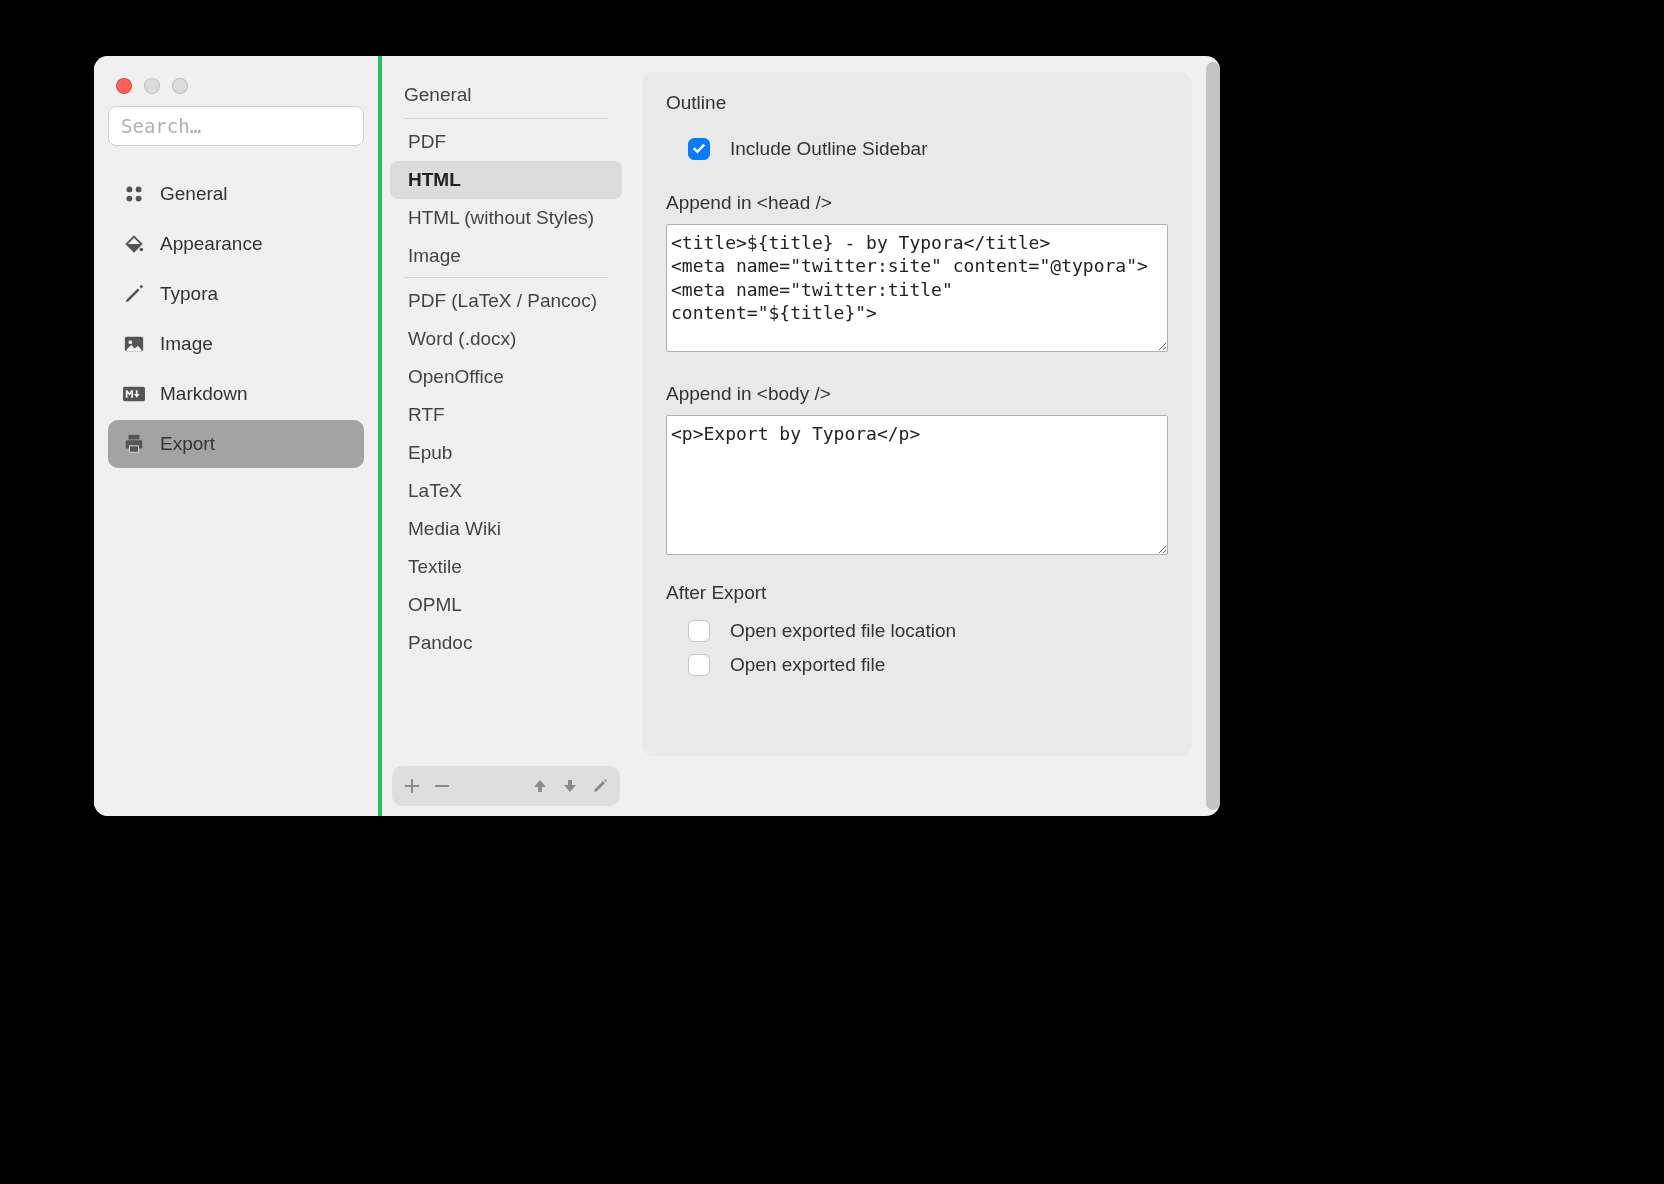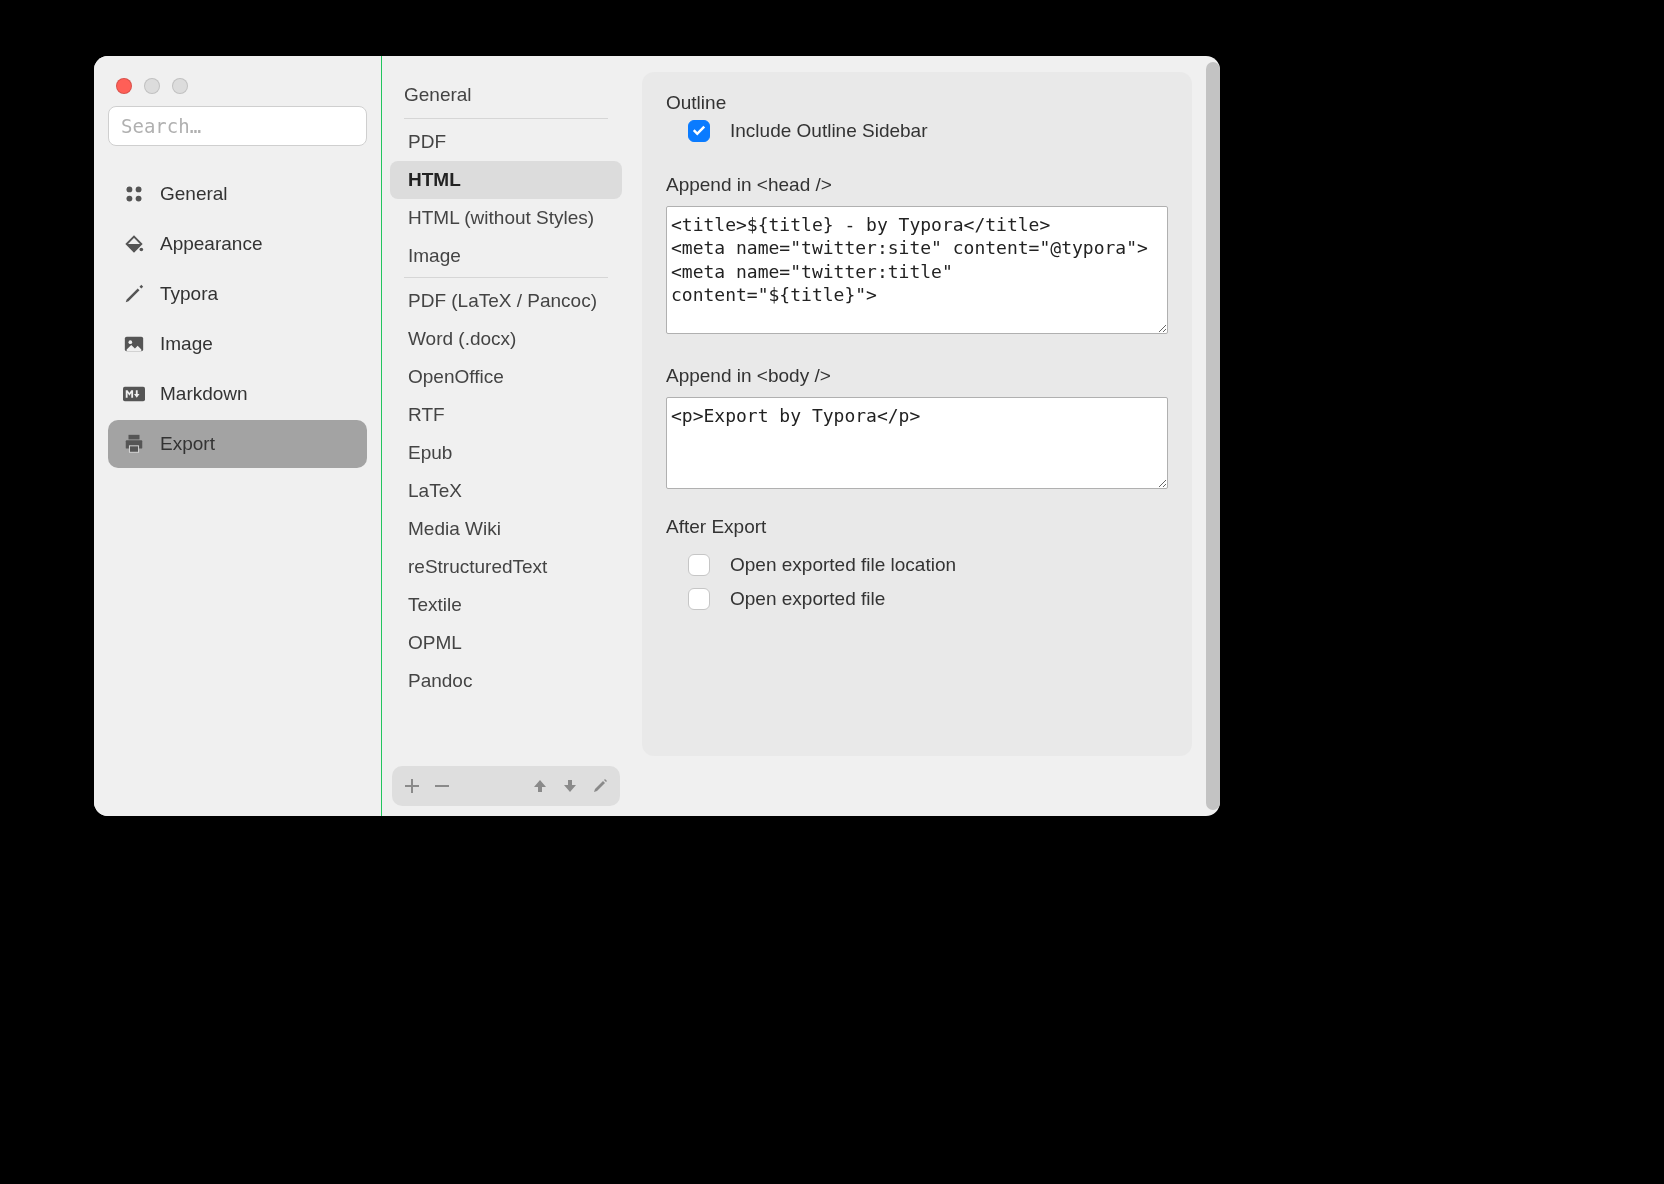--- a/index.html
+++ b/index.html
@@ -46,21 +46,21 @@
   .traffic .dot {
     width: 16px; height: 16px; border-radius: 50%;
   }
   .dot.red { background: #ff5f57; border: 0.5px solid rgba(0,0,0,0.15); }
   .dot.grey { background: #dcdcdc; border: 0.5px solid rgba(0,0,0,0.12); }
 
   
   .sidebar {
     width: 288px;
     background: #f0f0f0;
-    border-right: 1px solid #22c55e;
+    border-right: 4px solid #22c55e;
     padding: 50px 14px 14px 14px;
     display: flex;
     flex-direction: column;
     gap: 10px;
   }
   .search {
     width: 100%;
     height: 40px;
     border: 1px solid #cfcfcf;
     border-radius: 8px;
@@ -143,21 +143,21 @@
   }
   .panel {
     background: #e9e9e9;
     border-radius: 12px;
     padding: 20px 24px 24px 24px;
     height: 684px;
   }
   .section-title {
     font-size: 19px;
     color: #333;
-    margin-bottom: 0;
+    margin-bottom: 18px;
   }
   .checkbox-row {
     display: flex;
     align-items: center;
     gap: 20px;
     padding: 6px 0 6px 22px;
   }
   .cb {
     width: 22px; height: 22px; border-radius: 6px;
     border: 1px solid #c6c6c6;
@@ -180,21 +180,21 @@
     border-radius: 2px;
     padding: 6px 4px;
     font-family: ui-monospace, Menlo, Consolas, monospace;
     font-size: 18px;
     line-height: 1.3;
     resize: both;
     color: #222;
     outline: none;
   }
   .ta-head { height: 128px; }
-  .ta-body { height: 92px; }
+  .ta-body { height: 140px; }
 </style>
 </head>
 <body>
 
 <div class="window">
 
   <div class="scrollbar-right"></div>
 
   <div class="traffic">
     <div class="dot red"></div>
@@ -283,21 +283,20 @@
       <div class="mid-item">HTML (without Styles)</div>
       <div class="mid-item">Image</div>
       <hr class="mid-divider">
       <div class="mid-item">PDF (LaTeX / Pancoc)</div>
       <div class="mid-item">Word (.docx)</div>
       <div class="mid-item">OpenOffice</div>
       <div class="mid-item">RTF</div>
       <div class="mid-item">Epub</div>
       <div class="mid-item">LaTeX</div>
       <div class="mid-item">Media Wiki</div>
-      <div class="mid-item">reStructuredText</div>
       <div class="mid-item">Textile</div>
       <div class="mid-item">OPML</div>
       <div class="mid-item">Pandoc</div>
     </div>
 
     <div class="mid-toolbar">
       <div class="group">
         <span class="tb-btn">
           <svg viewBox="0 0 16 16">
               <path d="M7 1h2v6h6v2H9v6H7V9H1V7h6z"></path>

